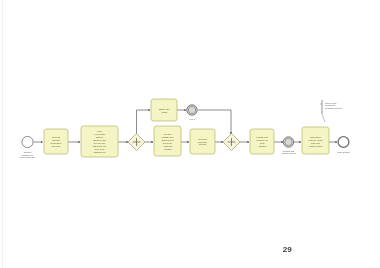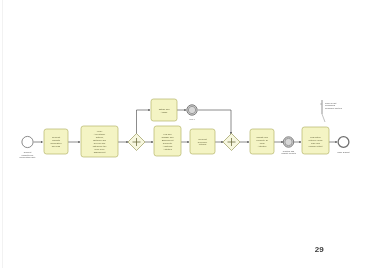--- a/index.html
+++ b/index.html
@@ -8,21 +8,20 @@
     width:380px;height:268px;
     background:#ffffff;
     font-family:"Liberation Sans", sans-serif;
     overflow:hidden;
     position:relative;
   }
   #page{
     position:absolute;left:0;top:0;
     width:304px;height:268px;
     background:#ffffff;
-    padding-left:32px;
   }
   
   #page-edge{
     position:absolute;left:2px;top:0;width:1px;height:268px;
     background:#f2f2f2;
   }
   #canvas{
     position:absolute;left:0;top:0;width:380px;height:268px;
   }
   svg{position:absolute;left:0;top:0;width:380px;height:268px;}

